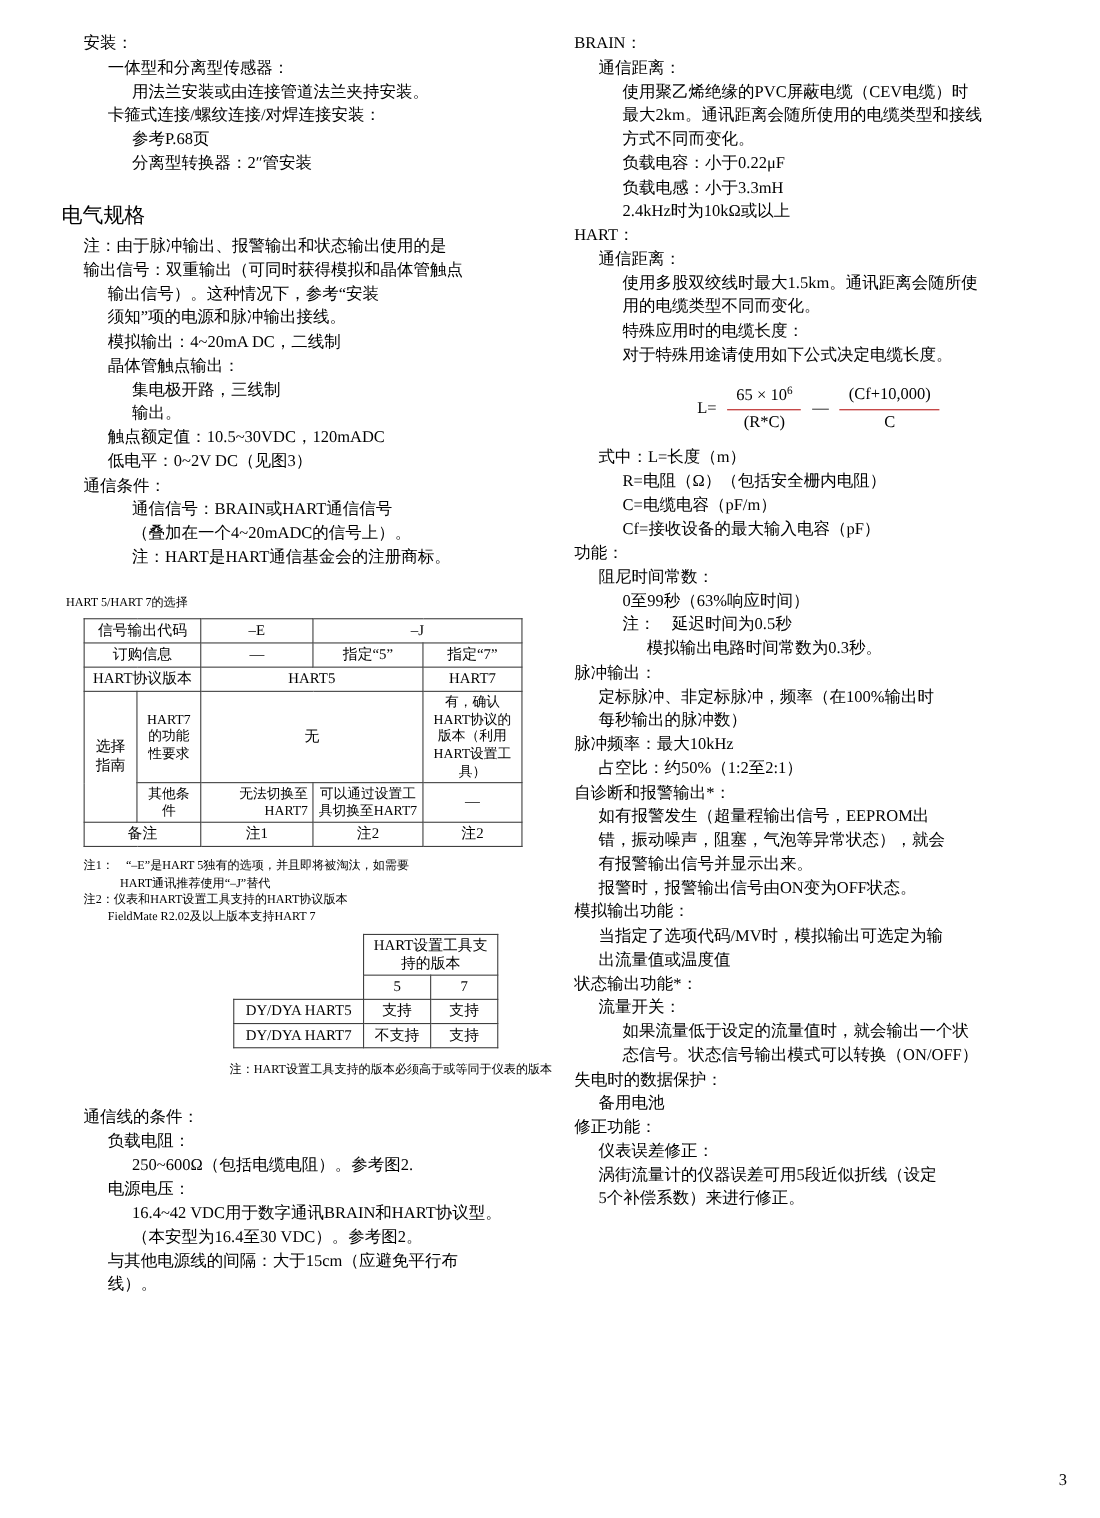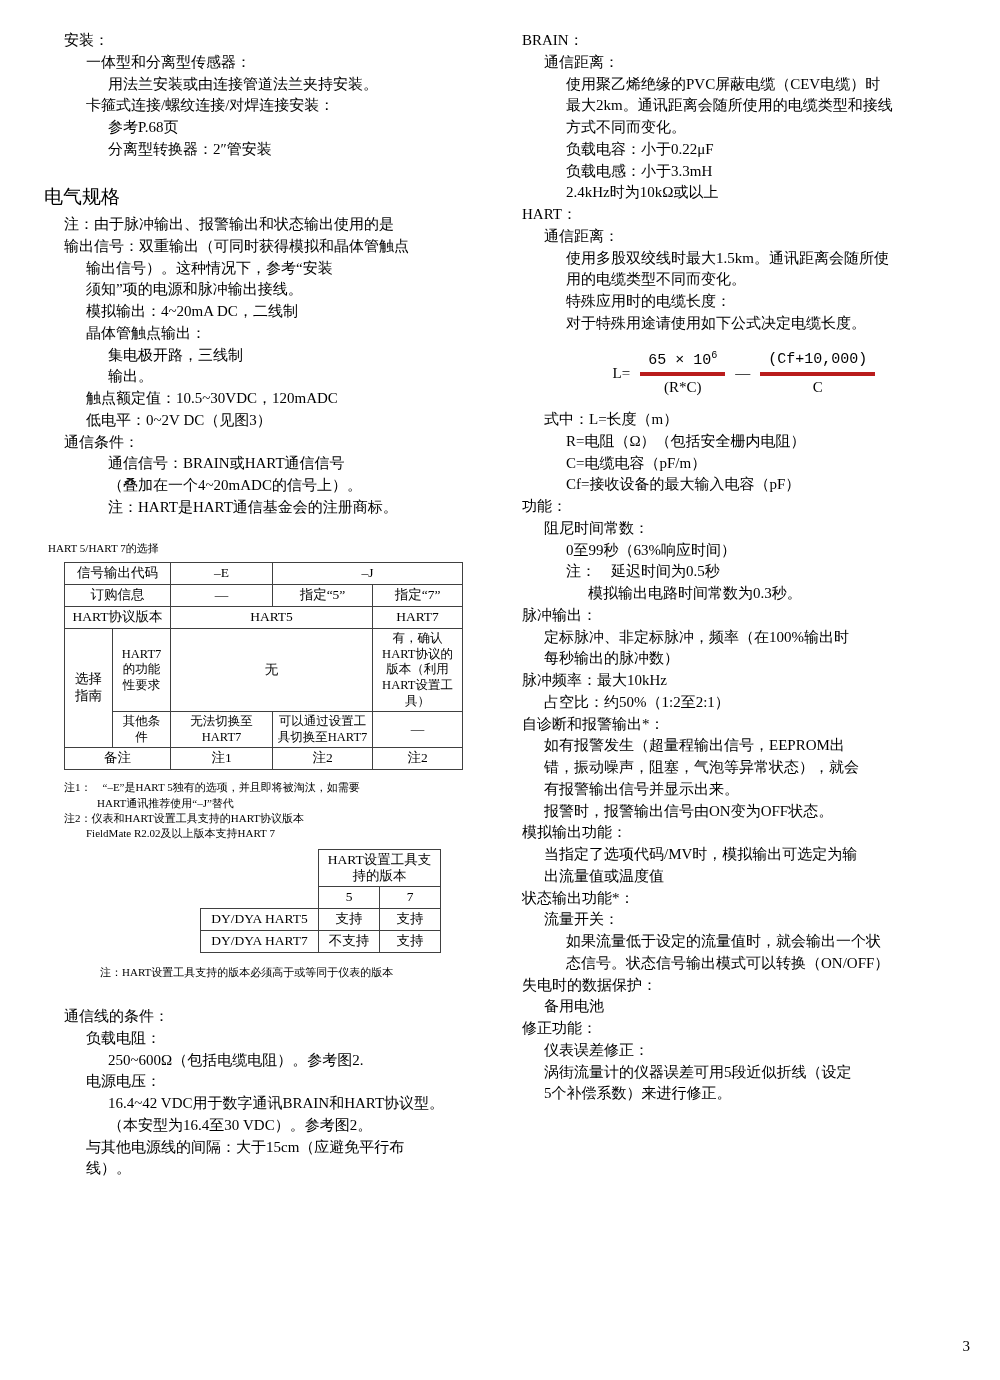--- a/index.html
+++ b/index.html
@@ -20,21 +20,21 @@
     position: absolute;
     left: 0; top: 0;
     width: 1000px;
     height: 1380px;
     overflow: hidden;
   }
   .col {
     position: absolute;
     top: 30px;
   }
-  .col-left { left: 42px; width: 448px; }
+  .col-left { left: 54px; width: 448px; }
   .col-right { left: 522px; width: 450px; }
 
   .ln { white-space: pre; }
   .i1 { padding-left: 22px; }
   .i2 { padding-left: 44px; }
   .i3 { padding-left: 66px; }
 
   .sec-head {
     font-size: 19px;
     margin-top: 22px;
@@ -77,24 +77,23 @@
     font-size: 15px;
   }
   .formula .lab { margin-right: 4px; }
   .frac {
     display: inline-block;
     text-align: center;
     vertical-align: middle;
     margin: 0 6px;
   }
   .frac .num {
-    border-bottom: 4px solid #b91c1c;
+    border-bottom: 1px solid #b91c1c;
     padding: 0 8px 1px 8px;
     display: block;
-    font-family: Liberation Mono, monospace;
   }
   .frac .den {
     padding: 1px 8px 0 8px;
     display: block;
   }
   .dash { margin: 0 4px; }
   sup { font-size: 0.68em; vertical-align: super; }
 
   .pageno {
     position: absolute;
@@ -167,21 +166,21 @@
           <td>HART7</td>
         </tr>
         <tr>
           <td rowspan="2">选择指南</td>
           <td style="font-size:12.5px;">HART7的功能性要求</td>
           <td colspan="2">无</td>
           <td style="font-size:12.5px;">有，确认HART协议的版本（利用HART设置工具）</td>
         </tr>
         <tr>
           <td style="font-size:12.5px;">其他条件</td>
-          <td style="font-size:12.5px;">无法切换至HART7</td>
+          <td style="font-size:12.5px;text-align:right;">无法切换至HART7</td>
           <td style="font-size:12.5px;">可以通过设置工具切换至HART7</td>
           <td>—</td>
         </tr>
         <tr>
           <td colspan="2">备注</td>
           <td>注1</td>
           <td>注2</td>
           <td>注2</td>
         </tr>
       </tbody>
@@ -219,21 +218,21 @@
         </tr>
         <tr>
           <td class="lft">DY/DYA HART7</td>
           <td>不支持</td>
           <td>支持</td>
         </tr>
       </tbody>
         </table>
     </div>
 
-    <div class="note-small" style="margin-left:58px; margin-top:12px;">注：HART设置工具支持的版本必须高于或等同于仪表的版本</div>
+    <div class="note-small" style="margin-left:58px; margin-top:12px;text-align:right;">注：HART设置工具支持的版本必须高于或等同于仪表的版本</div>
 
     <div style="margin-top:26px;">
       <div class="ln i1">通信线的条件：</div>
       <div class="ln i2">负载电阻：</div>
       <div class="ln i3">250~600Ω（包括电缆电阻）。参考图2.</div>
       <div class="ln i2">电源电压：</div>
       <div class="ln i3">16.4~42 VDC用于数字通讯BRAIN和HART协议型。</div>
       <div class="ln i3">（本安型为16.4至30 VDC）。参考图2。</div>
       <div class="ln i2">与其他电源线的间隔：大于15cm（应避免平行布</div>
       <div class="ln i2">线）。</div>

